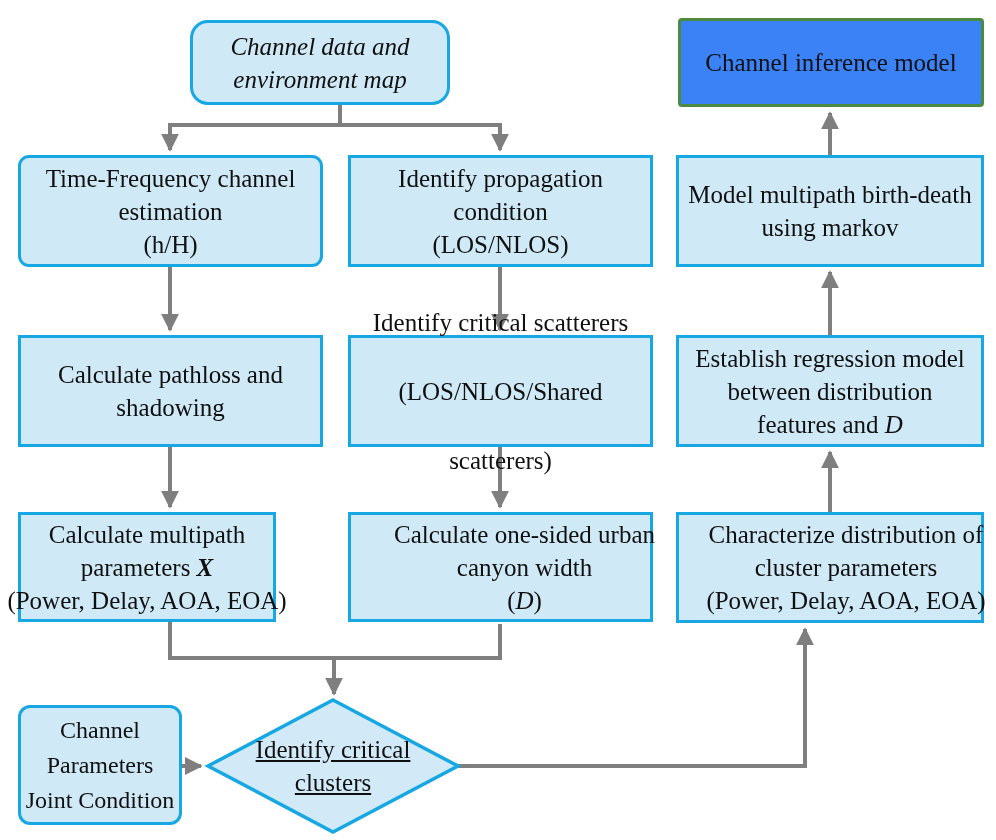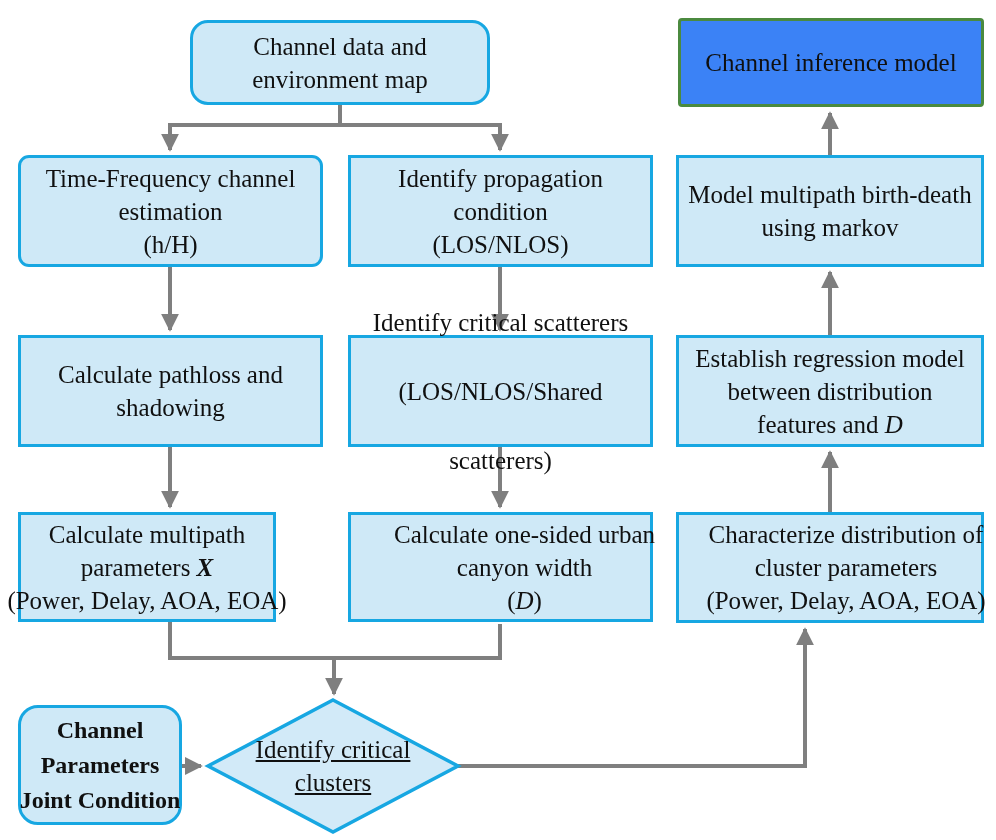--- a/index.html
+++ b/index.html
@@ -12,21 +12,21 @@
     overflow:hidden;
   }
   #wires { position:absolute; left:0; top:0; width:996px; height:840px; }
   .box {
     position:absolute; box-sizing:border-box;
     background:#cfe9f7; border:3px solid #17a7e2;
     display:flex; flex-direction:column; align-items:center; justify-content:center;
     text-align:center; font-size:25px; line-height:33px;
   }
   .rounded  { border-radius:18px; }
-  .rounded2 { border-radius:20px;font-weight:bold; }
+  .rounded2 { border-radius:12px; }
   .green {
     background:#3b82f6; border-color:#4b8a3f; border-radius:4px;
   }
   .line { white-space:nowrap; }
   .bi { font-style:italic; font-weight:bold; }
   .it { font-style:italic; }
   .diamond-label {
     position:absolute; box-sizing:border-box;
     display:flex; flex-direction:column; align-items:center; justify-content:center;
     text-align:center; font-size:25px; line-height:33px;text-decoration:underline;
@@ -56,21 +56,21 @@
       <path d="M334 658 V694" marker-end="url(#ah)"></path>
       <path d="M182 766 H201" marker-end="url(#ah)"></path>
       <path d="M456 766 H805 V629" marker-end="url(#ah)"></path>
       <path d="M830 512 V452" marker-end="url(#ah)"></path>
       <path d="M830 335 V272" marker-end="url(#ah)"></path>
       <path d="M830 155 V113" marker-end="url(#ah)"></path>
     </g>
     <polygon points="333,700 458,766 333,832 208,766" fill="#d2eaf8" stroke="#17a7e2" stroke-width="3.5" stroke-linejoin="miter"></polygon>
   </svg>
 
-  <div class="box rounded" style="left:190px; top:20px; width:300px; height:85px;">
+  <div class="box rounded" style="left:190px; top:20px; width:260px; height:85px;font-style:italic;">
     <div class="line">Channel data and</div>
     <div class="line">environment map</div>
   </div>
 
   <div class="box green" style="left:678px; top:18px; width:306px; height:89px;">
     <div class="line">Channel inference model</div>
   </div>
 
   <div class="box" style="left:18px; top:155px; width:305px; height:112px;border-radius:11px;">
     <div class="line">Time-Frequency channel</div>

